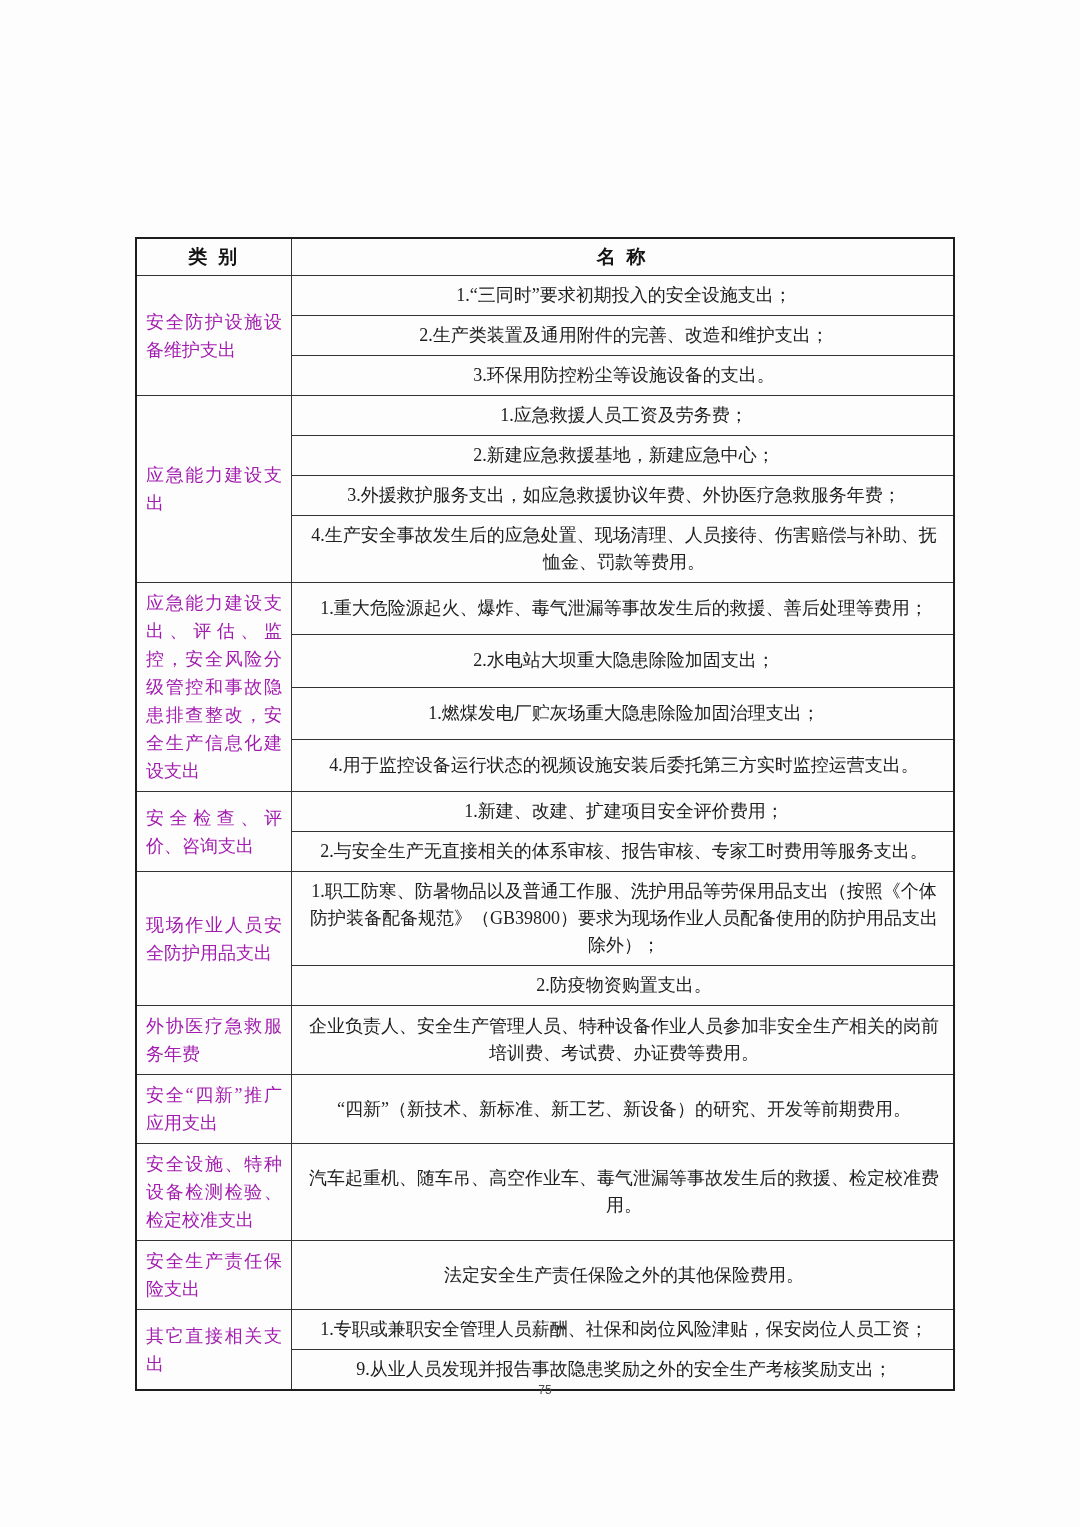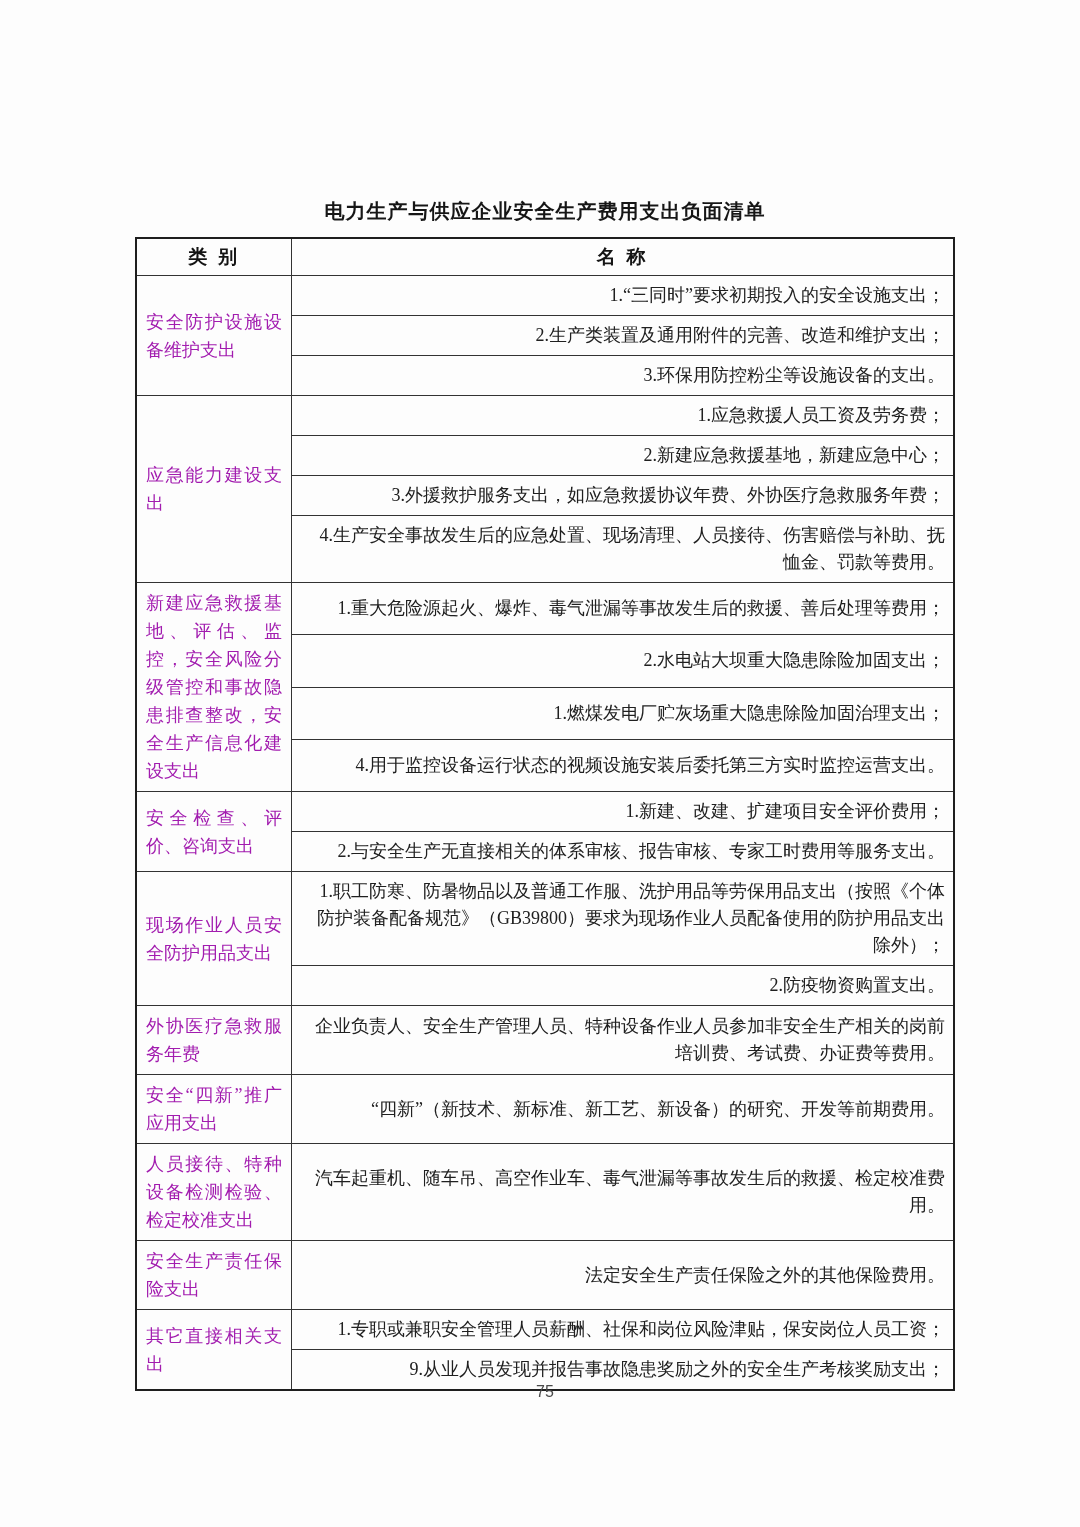--- a/index.html
+++ b/index.html
@@ -59,40 +59,39 @@
     padding: 6px 9px;
     vertical-align: middle;
     text-align: justify;
     color: #a21caf;
   }
   .item-cell {
     font-size: 18px;
     line-height: 27px;
     padding: 6px 8px 6px 11px;
     vertical-align: middle;
-    text-align: right;
+    text-align: center;
     color: #202020;
   }
   .page-number {
     position: absolute;
     top: 1383px;
     left: 135px;
     width: 820px;
     text-align: center;
-    font-size: 16px;
+    font-size: 12px;
     color: #4a4a4a;
     font-family: "Liberation Sans", "DejaVu Sans", sans-serif;
   }
 </style>
 </head>
 <body>
 
 <div class="page">
 
-  <div class="doc-title">电力生产与供应企业安全生产费用支出负面清单</div>
 
   <table class="neg-table">
     <thead>
       <tr>
         <th class="cat-col">类 别</th>
         <th>名 称</th>
       </tr>
     </thead>
     <tbody>
         <tr>
@@ -112,21 +111,21 @@
         <tr>
           <td class="item-cell">2.新建应急救援基地，新建应急中心；</td>
         </tr>
         <tr>
           <td class="item-cell">3.外援救护服务支出，如应急救援协议年费、外协医疗急救服务年费；</td>
         </tr>
         <tr>
           <td class="item-cell">4.生产安全事故发生后的应急处置、现场清理、人员接待、伤害赔偿与补助、抚恤金、罚款等费用。</td>
         </tr>
         <tr>
-          <td class="cat-cell" rowspan="4">新建应急救援基地、评估、监控，安全风险分级管控和事故隐患排查整改，安全生产信息化建设支出</td>
+          <td class="cat-cell" rowspan="4">应急能力建设支出、评估、监控，安全风险分级管控和事故隐患排查整改，安全生产信息化建设支出</td>
           <td class="item-cell">1.重大危险源起火、爆炸、毒气泄漏等事故发生后的救援、善后处理等费用；</td>
         </tr>
         <tr>
           <td class="item-cell">2.水电站大坝重大隐患除险加固支出；</td>
         </tr>
         <tr>
           <td class="item-cell">1.燃煤发电厂贮灰场重大隐患除险加固治理支出；</td>
         </tr>
         <tr>
           <td class="item-cell">4.用于监控设备运行状态的视频设施安装后委托第三方实时监控运营支出。</td>
@@ -147,21 +146,21 @@
         </tr>
         <tr>
           <td class="cat-cell" rowspan="1">外协医疗急救服务年费</td>
           <td class="item-cell">企业负责人、安全生产管理人员、特种设备作业人员参加非安全生产相关的岗前培训费、考试费、办证费等费用。</td>
         </tr>
         <tr>
           <td class="cat-cell" rowspan="1">安全“四新”推广应用支出</td>
           <td class="item-cell">“四新”（新技术、新标准、新工艺、新设备）的研究、开发等前期费用。</td>
         </tr>
         <tr>
-          <td class="cat-cell" rowspan="1">人员接待、特种设备检测检验、检定校准支出</td>
+          <td class="cat-cell" rowspan="1">安全设施、特种设备检测检验、检定校准支出</td>
           <td class="item-cell">汽车起重机、随车吊、高空作业车、毒气泄漏等事故发生后的救援、检定校准费用。</td>
         </tr>
         <tr>
           <td class="cat-cell" rowspan="1">安全生产责任保险支出</td>
           <td class="item-cell">法定安全生产责任保险之外的其他保险费用。</td>
         </tr>
         <tr>
           <td class="cat-cell" rowspan="2">其它直接相关支出</td>
           <td class="item-cell">1.专职或兼职安全管理人员薪酬、社保和岗位风险津贴，保安岗位人员工资；</td>
         </tr>

